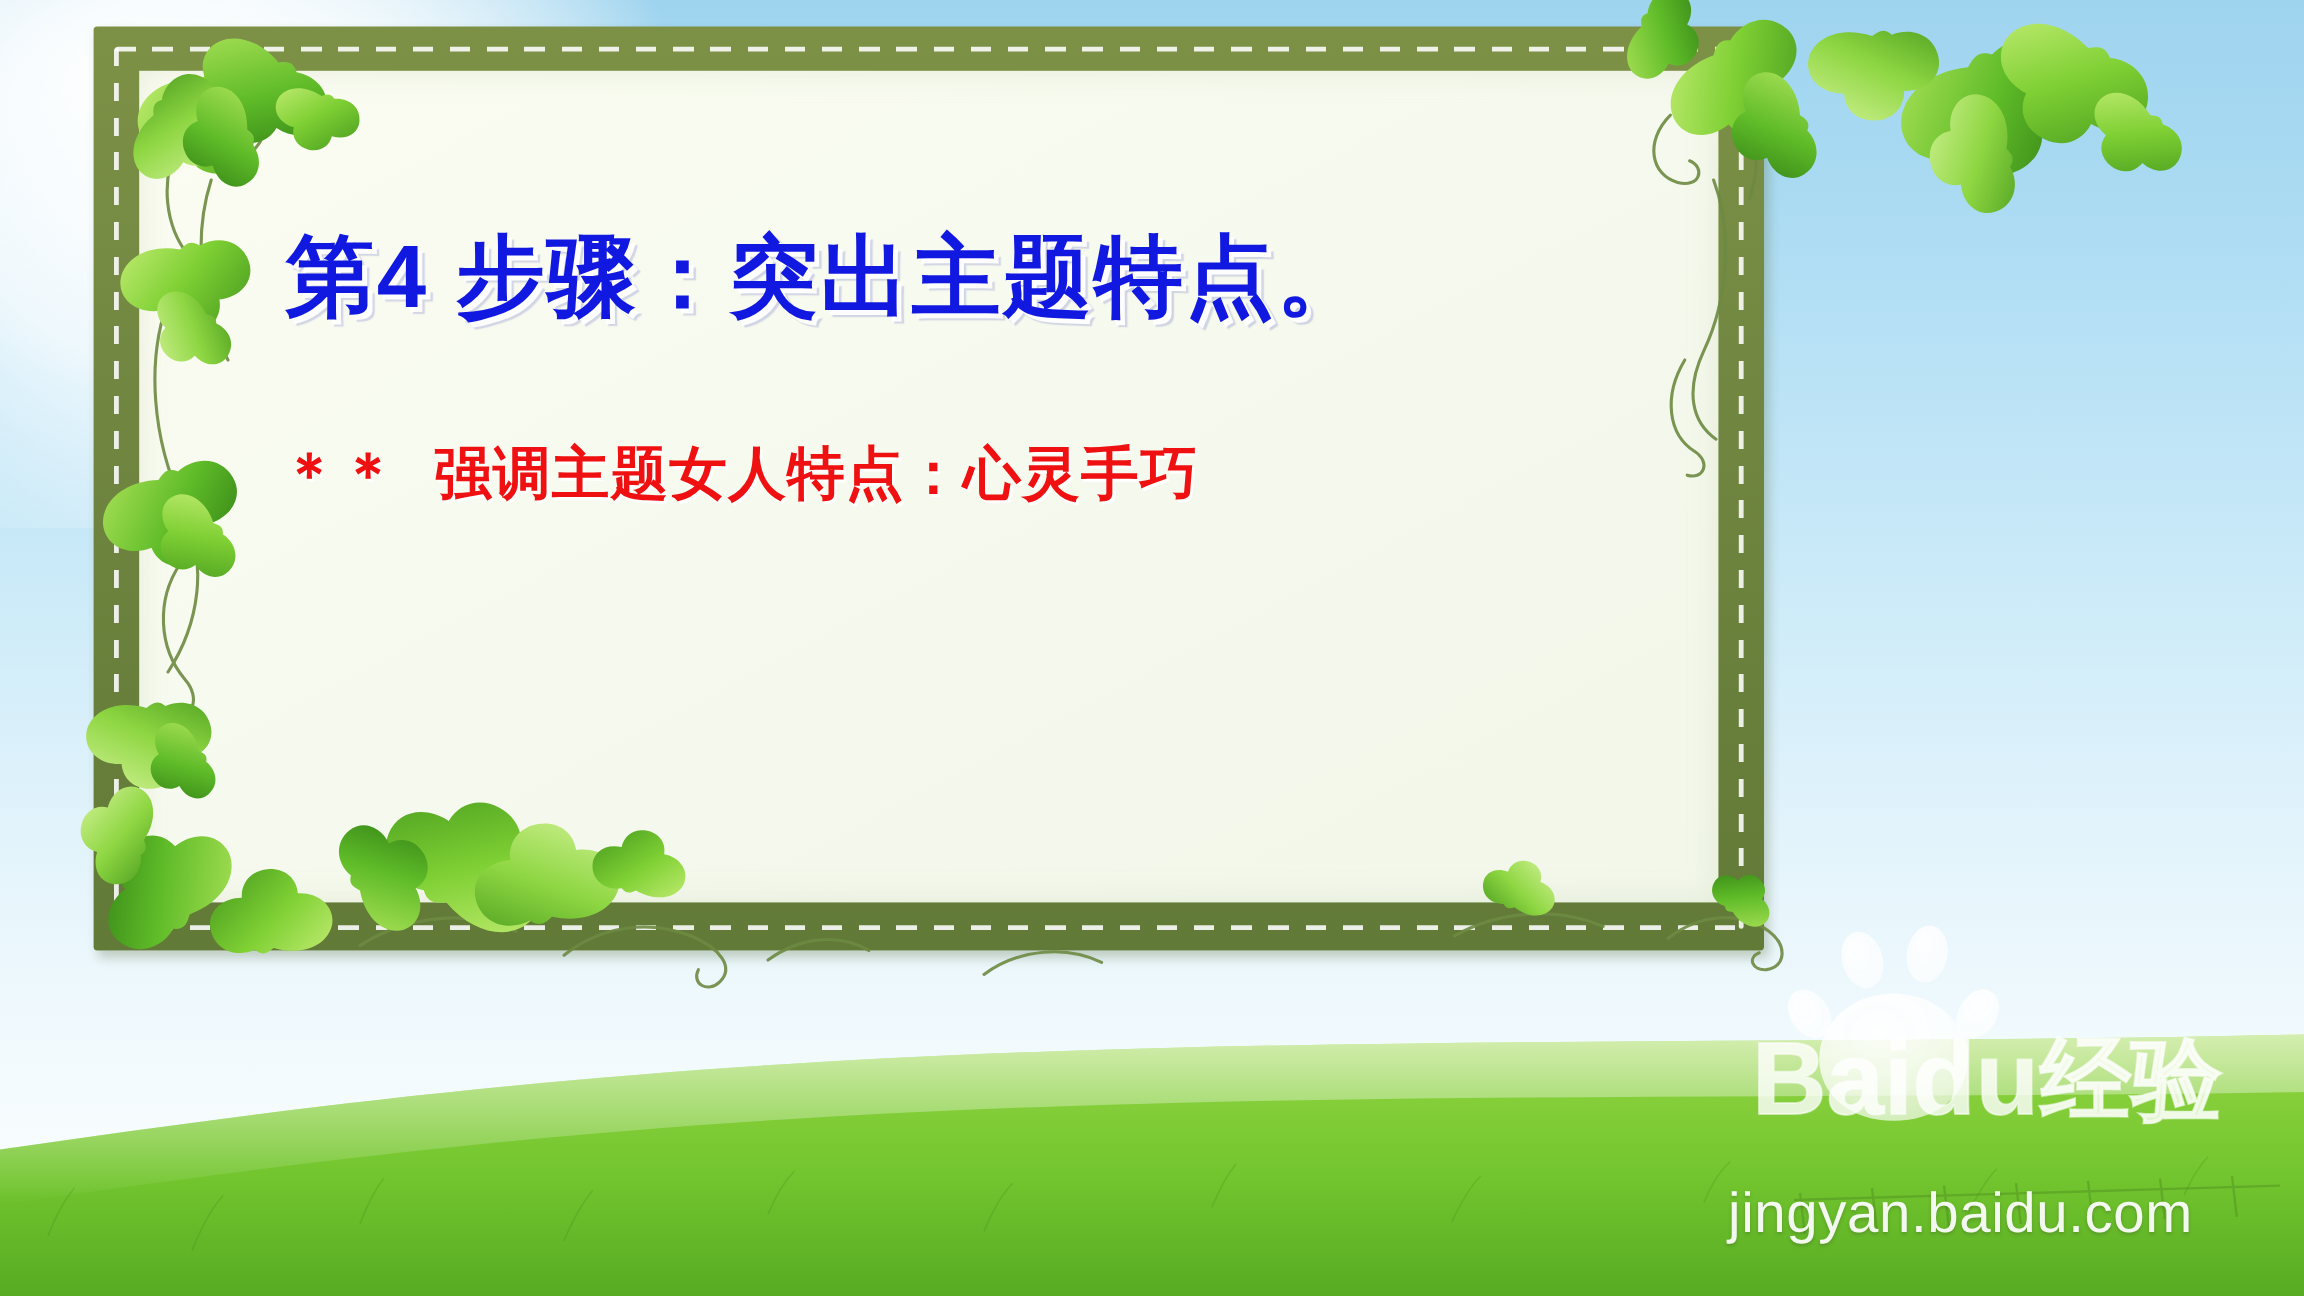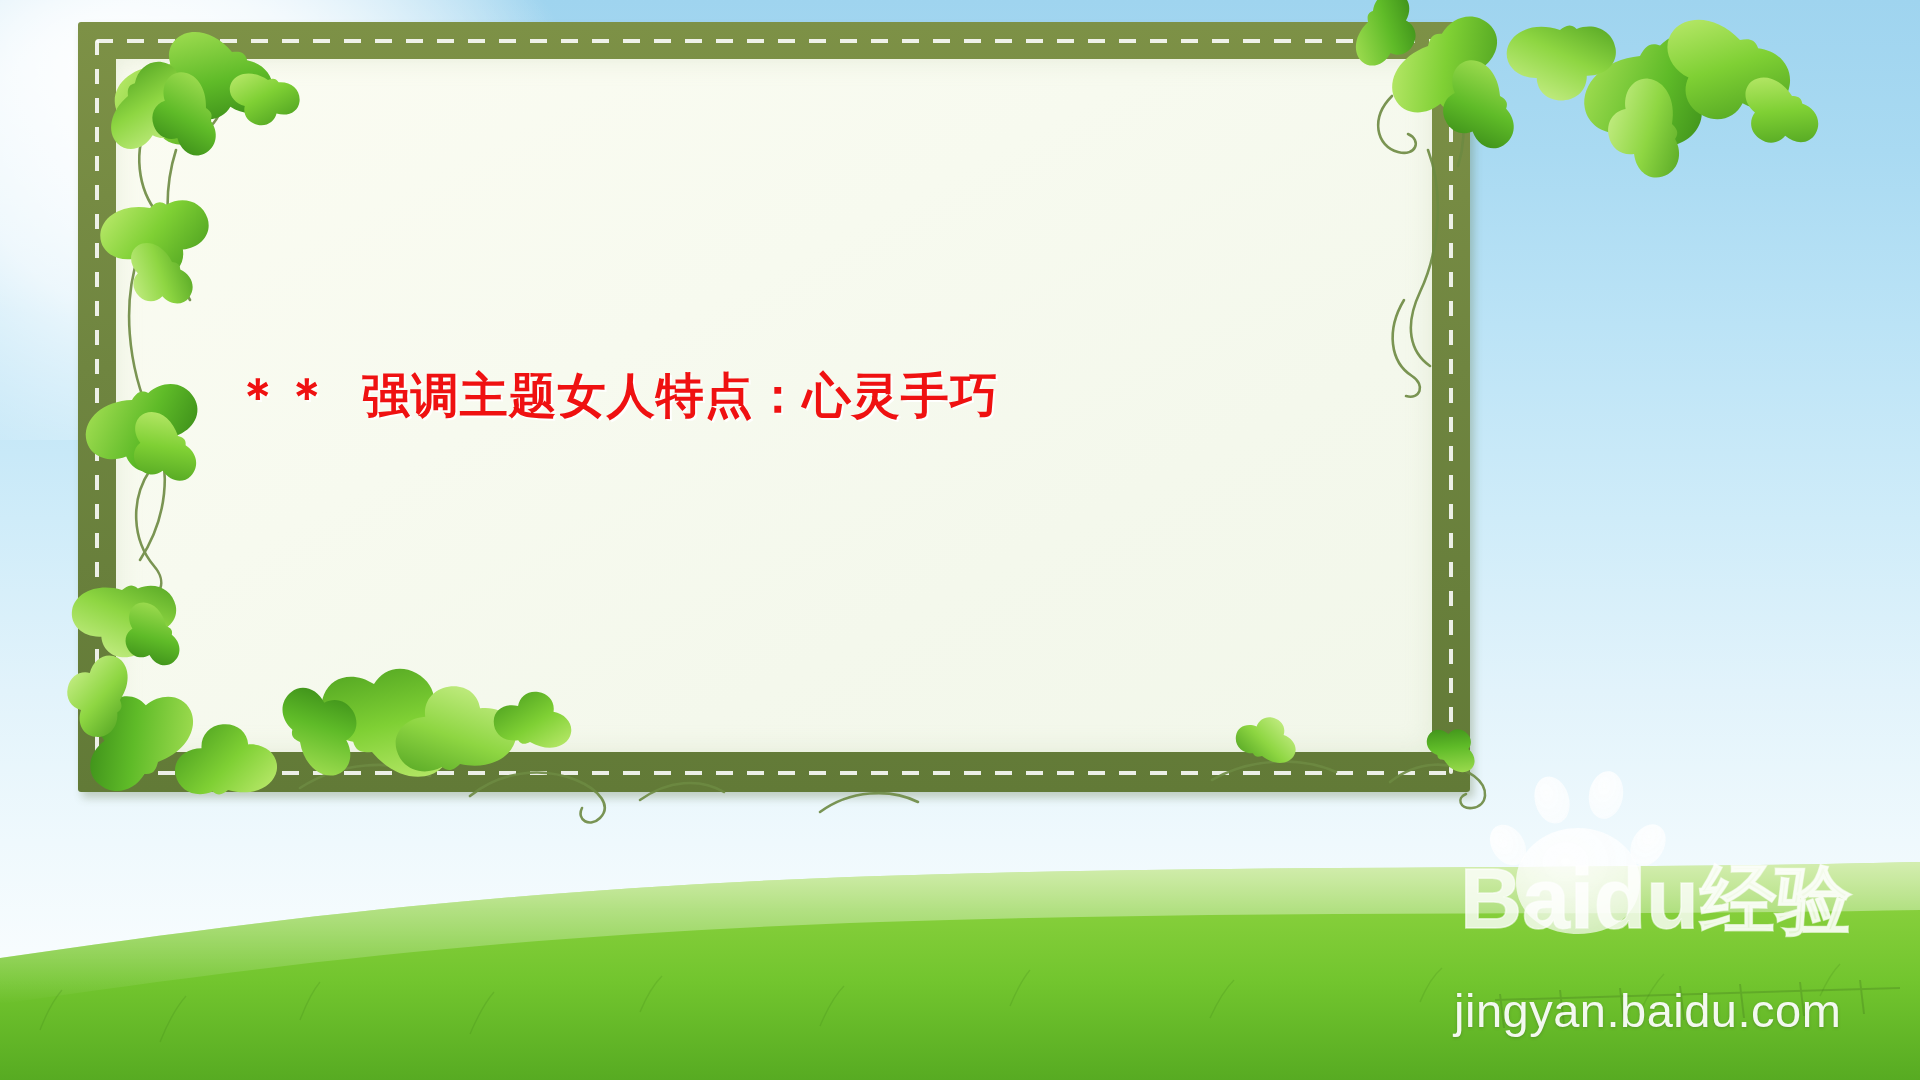--- a/index.html
+++ b/index.html
@@ -104,21 +104,21 @@
     text-shadow:2px 2px 0 rgba(255,255,255,.9);
   }
 
   
   .watermark{
     position:absolute; right:20px; bottom:36px;
     width:470px; height:200px;
     pointer-events:none;
   }
   .wm-url{
-    position:absolute; left:24px; bottom:6px;
+    position:absolute; left:10px; bottom:6px;
     font-family:"Liberation Sans","DejaVu Sans",sans-serif;
     font-size:47px;
     letter-spacing:.5px;
     color:rgba(255,255,255,.93);
     text-shadow:0 1px 3px rgba(60,90,40,.35);
     white-space:nowrap;
   }
 </style>
 </head>
 <body>
@@ -170,20 +170,21 @@
   </div>
 
   <div class="frame-wrap">
     <div class="frame-border"></div>
     <div class="stitch top"></div>
     <div class="stitch bottom"></div>
     <div class="stitch left"></div>
     <div class="stitch right"></div>
 
     <div class="board">
+      <div class="headline">第4 步骤：突出主题特点。</div>
       <div class="subline">＊＊ 强调主题女人特点：心灵手巧</div>
     </div>
   </div>
 
   <svg style="position:absolute;left:0;top:0;width:1920px;height:1080px;pointer-events:none" viewBox="0 0 1920 1080">
     <defs>
       <linearGradient id="leafA" x1="0" y1="0" x2="1" y2="1">
         <stop offset="0%" stop-color="#bdea6e"></stop>
         <stop offset="45%" stop-color="#7fd034"></stop>
         <stop offset="100%" stop-color="#43971c"></stop>

